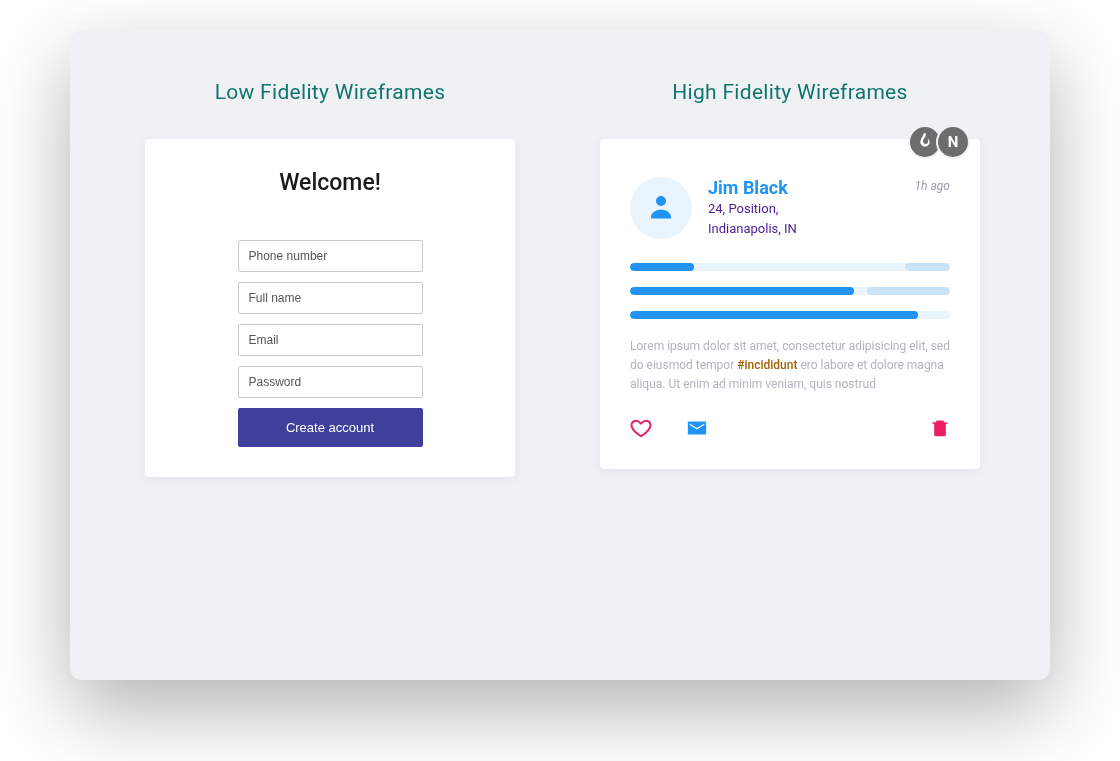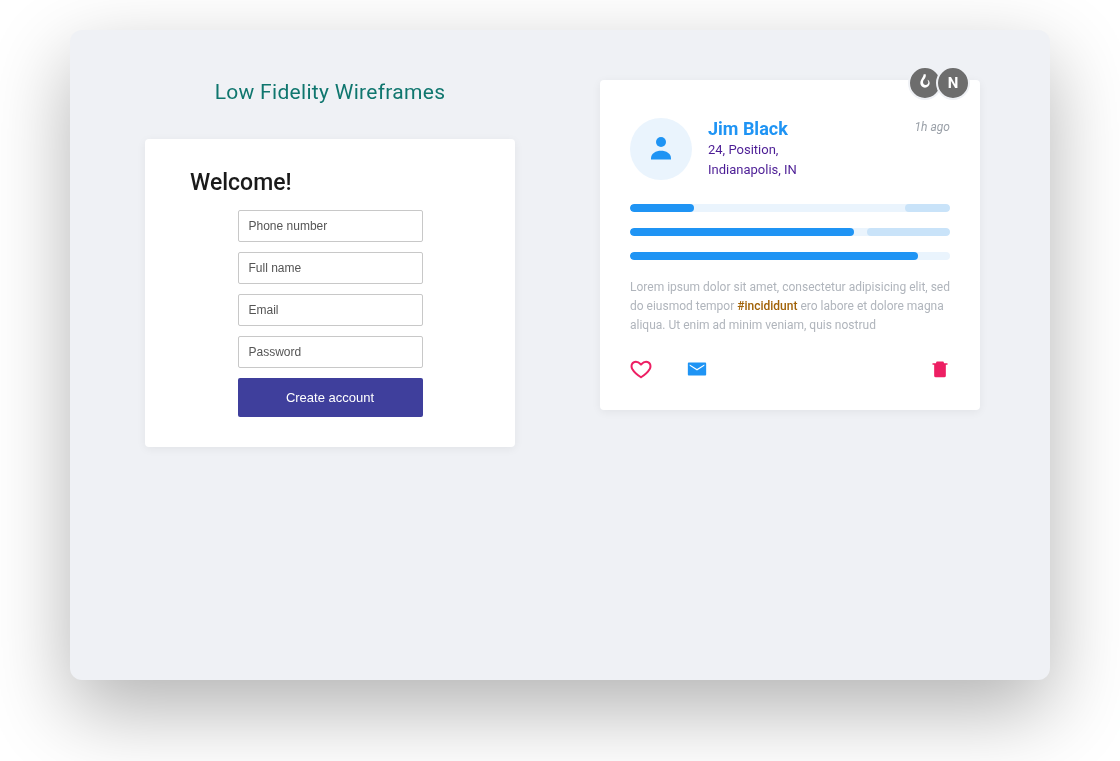--- a/index.html
+++ b/index.html
@@ -39,24 +39,25 @@
     }
     .card {
       background: #fff;
       border-radius: 4px;
       box-shadow: 0 2px 10px rgba(0,0,0,0.06);
       padding: 30px 45px 30px;
       width: 370px;
     }
     
     .welcome-title {
+      text-align: center;
       font-size: 23px;
       font-weight: 500;
       color: #1a1a1a;
-      margin-bottom: 14px;
+      margin-bottom: 44px;
     }
     .input-field {
       display: block;
       width: 185px;
       margin: 0 auto 10px;
       padding: 8px 10px;
       font-size: 12px;
       color: #333;
       border: 1px solid #c8c8c8;
       border-radius: 2px;
@@ -203,20 +204,21 @@
       <div class="welcome-title">Welcome!</div>
       <input class="input-field" placeholder="Phone number" style="">
       <input class="input-field" placeholder="Full name" style="">
       <input class="input-field" placeholder="Email" style="">
       <input class="input-field" placeholder="Password" style="">
       <button class="create-btn">Create account</button>
     </div>
   </div>
 
   <div class="column">
+    <div class="col-title">High Fidelity Wireframes</div>
     <div class="card hf-card">
       <div class="badge-group">
         <div class="circle-badge">
           <span>
             <svg width="16" height="18" viewBox="0 0 24 24">
                 <path fill="#fff" d="M13 2s1 3-1 6c-1.5 2.2-3 3-3 6 0 2.2 1.8 4 4 4s4-1.8 4-4c0-1.5-.6-2.8-1.5-3.8 0 0 1.5.3 2.5 1.8 1 1.5 1 3 1 3 0 3.9-3.1 7-7 7s-7-3.1-7-7c0-5 4-7 5-13z"></path>
               </svg>
           </span>
         </div>
         <div class="circle-badge">

